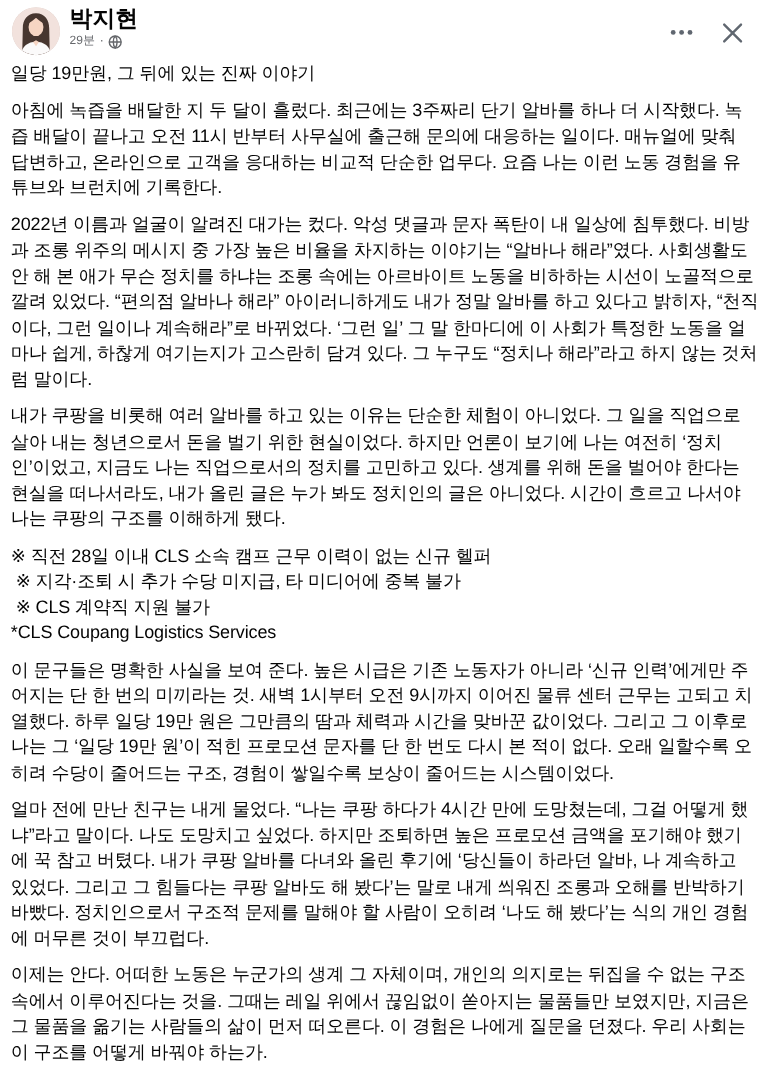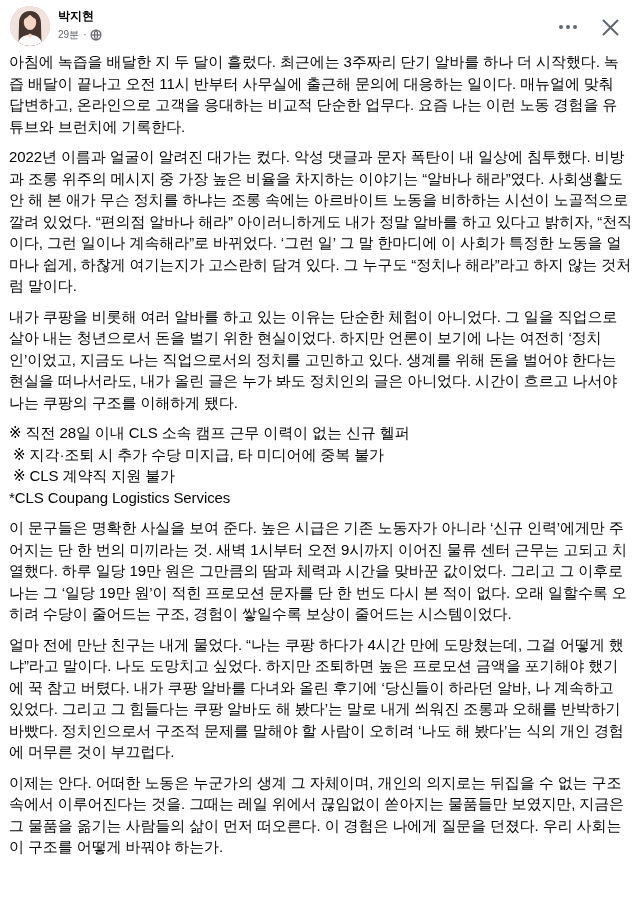--- a/index.html
+++ b/index.html
@@ -24,21 +24,21 @@
     border-radius: 50%;
     overflow: hidden;
     flex: 0 0 40px;
     box-shadow: inset 0 0 0 1px rgba(0,0,0,0.08);
     cursor: pointer;
     background: #f2e2dd;
   }
   .avatar svg { display: block; width: 40px; height: 40px; }
   .header-info { margin-left: 8px; padding-top: 1px; }
   .author {
-    font-size: 12px;
+    font-size: 19px;
     font-weight: 700;
     line-height: 19px;
     color: #050505;
     cursor: pointer;
   }
   .meta {
     display: flex;
     align-items: center;
     gap: 4px;
     font-size: 10px;
@@ -122,20 +122,21 @@
       </button>
       <button class="icon-btn" aria-label="close">
         <svg width="19" height="19" viewBox="0 0 19 19">
           <path d="M2.5 2.5 L16.5 16.5 M16.5 2.5 L2.5 16.5" stroke="#606770" stroke-width="2" stroke-linecap="round" fill="none"></path>
         </svg>
       </button>
     </div>
   </div>
 
   <div class="content">
+    <p>일당 19만원, 그 뒤에 있는 진짜 이야기</p>
     <p>아침에 녹즙을 배달한 지 두 달이 흘렀다. 최근에는 3주짜리 단기 알바를 하나 더 시작했다. 녹즙 배달이 끝나고 오전 11시 반부터 사무실에 출근해 문의에 대응하는 일이다. 매뉴얼에 맞춰 답변하고, 온라인으로 고객을 응대하는 비교적 단순한 업무다. 요즘 나는 이런 노동 경험을 유튜브와 브런치에 기록한다.</p>
     <p>2022년 이름과 얼굴이 알려진 대가는 컸다. 악성 댓글과 문자 폭탄이 내 일상에 침투했다. 비방과 조롱 위주의 메시지 중 가장 높은 비율을 차지하는 이야기는 “알바나 해라”였다. 사회생활도 안 해 본 애가 무슨 정치를 하냐는 조롱 속에는 아르바이트 노동을 비하하는 시선이 노골적으로 깔려 있었다. “편의점 알바나 해라” 아이러니하게도 내가 정말 알바를 하고 있다고 밝히자, “천직이다, 그런 일이나 계속해라”로 바뀌었다. ‘그런 일’ 그 말 한마디에 이 사회가 특정한 노동을 얼마나 쉽게, 하찮게 여기는지가 고스란히 담겨 있다. 그 누구도 “정치나 해라”라고 하지 않는 것처럼 말이다.</p>
     <p>내가 쿠팡을 비롯해 여러 알바를 하고 있는 이유는 단순한 체험이 아니었다. 그 일을 직업으로 살아 내는 청년으로서 돈을 벌기 위한 현실이었다. 하지만 언론이 보기에 나는 여전히 ‘정치인’이었고, 지금도 나는 직업으로서의 정치를 고민하고 있다. 생계를 위해 돈을 벌어야 한다는 현실을 떠나서라도, 내가 올린 글은 누가 봐도 정치인의 글은 아니었다. 시간이 흐르고 나서야 나는 쿠팡의 구조를 이해하게 됐다.</p>
     <div class="notice">
       <div>※ 직전 28일 이내 CLS 소속 캠프 근무 이력이 없는 신규 헬퍼</div>
       <div> ※ 지각·조퇴 시 추가 수당 미지급, 타 미디어에 중복 불가</div>
       <div> ※ CLS 계약직 지원 불가</div>
       <div>*CLS Coupang Logistics Services</div>
     </div>
     <p>이 문구들은 명확한 사실을 보여 준다. 높은 시급은 기존 노동자가 아니라 ‘신규 인력’에게만 주어지는 단 한 번의 미끼라는 것. 새벽 1시부터 오전 9시까지 이어진 물류 센터 근무는 고되고 치열했다. 하루 일당 19만 원은 그만큼의 땀과 체력과 시간을 맞바꾼 값이었다. 그리고 그 이후로 나는 그 ‘일당 19만 원’이 적힌 프로모션 문자를 단 한 번도 다시 본 적이 없다. 오래 일할수록 오히려 수당이 줄어드는 구조, 경험이 쌓일수록 보상이 줄어드는 시스템이었다.</p>

